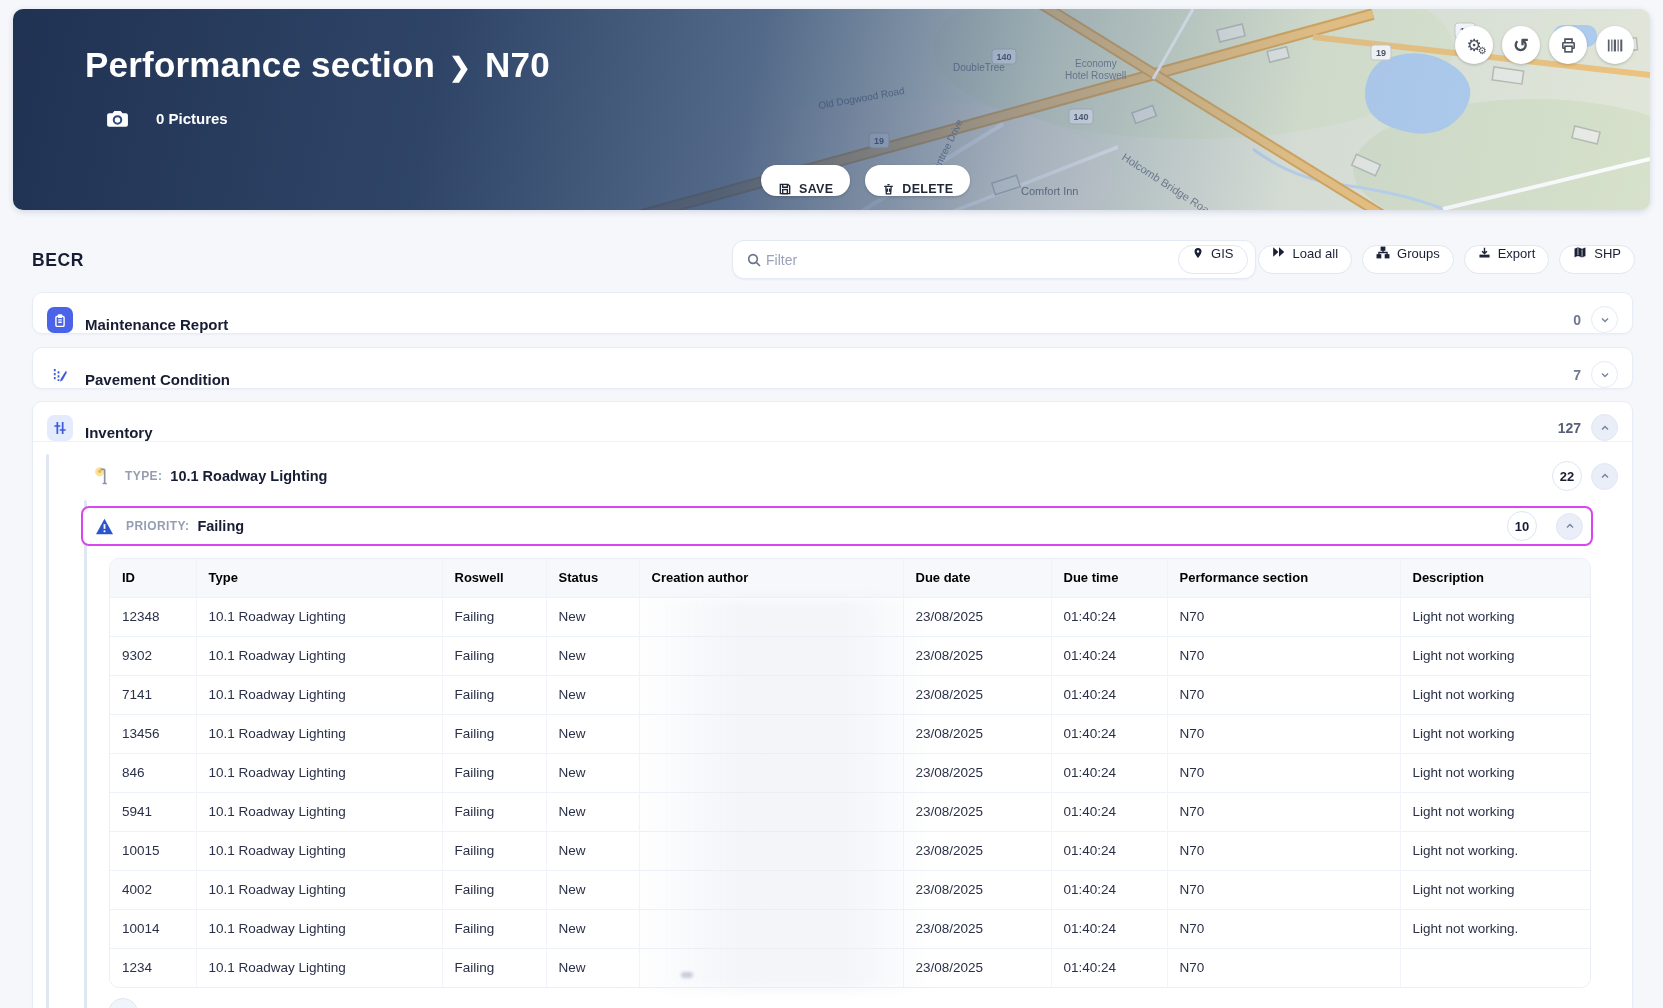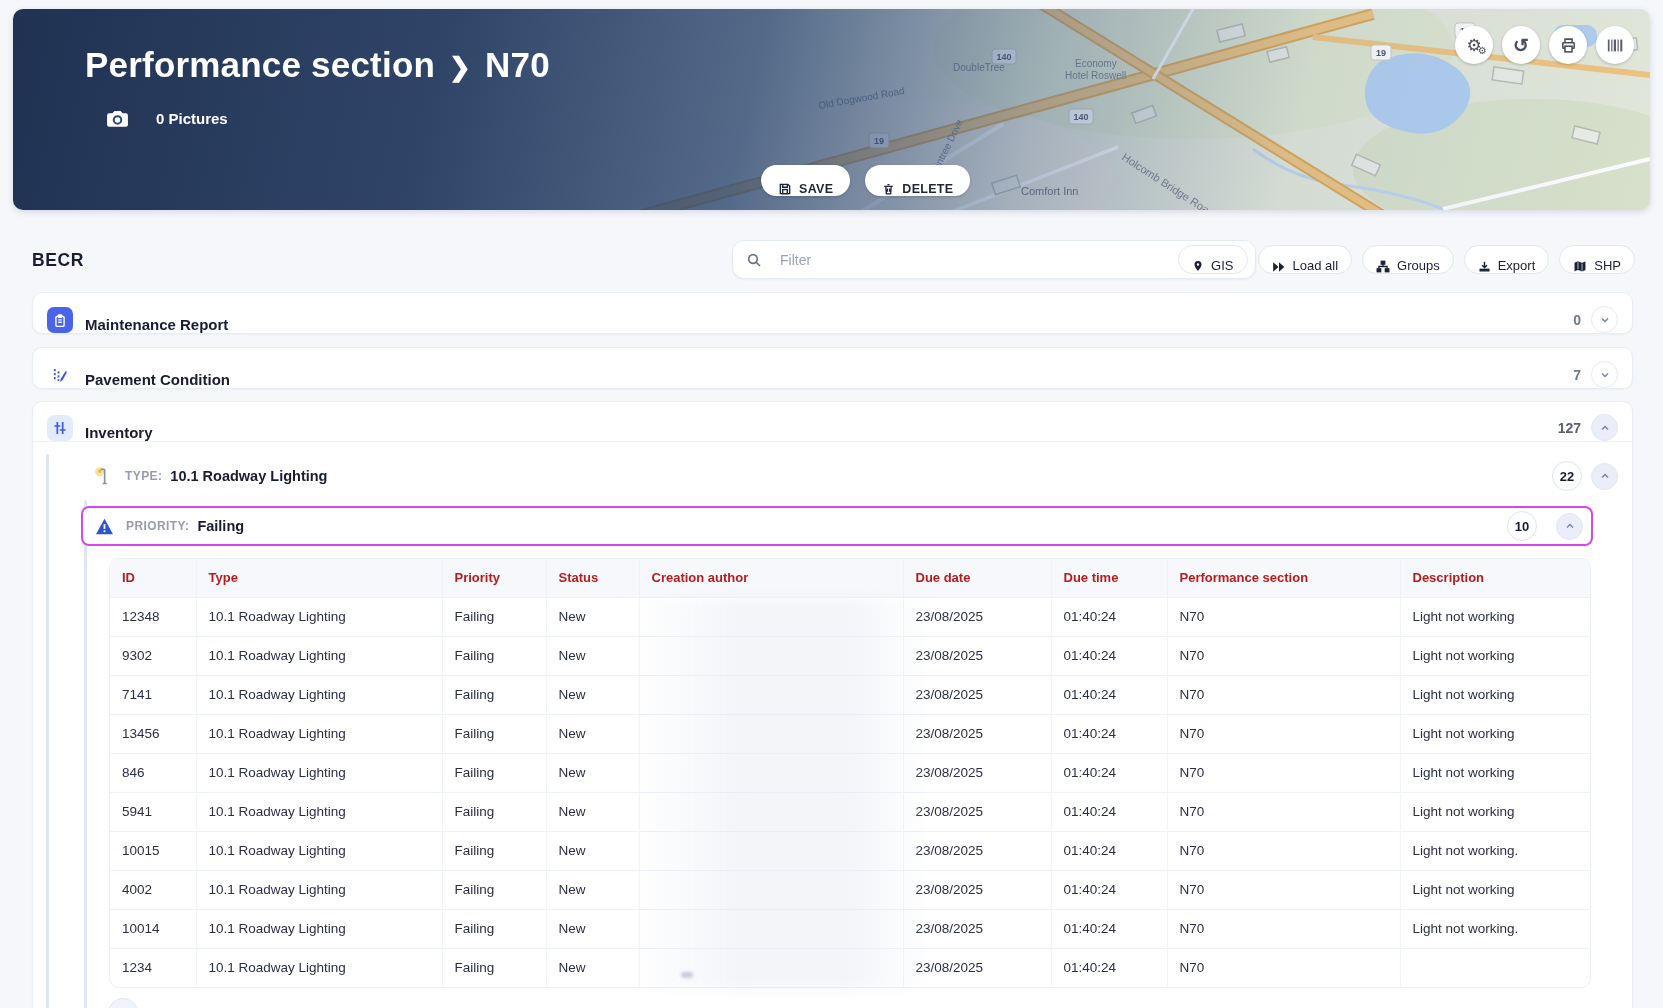--- a/index.html
+++ b/index.html
@@ -15,25 +15,25 @@
   .banner-title .sep { font-size:26px; font-weight:800; position:relative; top:2px; }
   .pictures-row { position:absolute; left:92px; top:97px; display:flex; align-items:center; gap:26px; color:#fff; }
   .pictures-row .lbl { font-size:15px; font-weight:700; }
   .banner-actions { position:absolute; left:748px; top:156px; display:flex; gap:15px; }
   .pill-btn { display:flex; align-items:flex-end; gap:7px; background:#fff; color:#1f2637; border:none; height:31px; padding:0 17px; border-radius:16px; font-family:inherit; font-size:12.5px; font-weight:800; letter-spacing:.3px; cursor:pointer; box-shadow:0 1px 3px rgba(0,0,0,.18); }
   .top-icons { position:absolute; right:16px; top:17px; display:flex; gap:9px; }
   .round-btn { width:38px; height:38px; border-radius:50%; background:#fff; border:none; display:flex; align-items:center; justify-content:center; color:#4a4f5c; font-size:17px; cursor:pointer; box-shadow:0 1px 3px rgba(0,0,0,.2); }
 
   
   .page-title { position:absolute; left:32px; top:250px; font-size:17.5px; font-weight:800; letter-spacing:.6px; color:#171d33; }
-  .filter-box { position:absolute; left:732px; top:240px; width:524px; height:39px; background:#fff; border:1px solid #e4eaf5; border-radius:12px; display:flex; align-items:center; padding:0 13px; gap:18px; box-shadow:0 1px 2px rgba(20,40,90,.05); }
+  .filter-box { position:absolute; left:732px; top:240px; width:524px; height:39px; background:#fff; border:1px solid #e4eaf5; border-radius:12px; display:flex; align-items:center; padding:0 13px; gap:4px; box-shadow:0 1px 2px rgba(20,40,90,.05); }
   .filter-box input { border:none; outline:none; flex:1; font-family:inherit; font-size:14px; color:#38405a; background:transparent; }
   .filter-box input::placeholder { color:#9aa3b7; }
   .tool-pills { position:absolute; right:28px; top:245px; display:flex; gap:10px; }
-  .tool-pill { display:flex; align-items:flex-end; gap:7px; height:29px; padding:0 13px; background:#fff; border:1px solid #dfe7f3; border-radius:15px; font-family:inherit; font-size:13px; color:#1a2036; cursor:pointer; }
+  .tool-pill { display:flex; align-items:flex-start; gap:7px; height:29px; padding:0 13px; background:#fff; border:1px solid #dfe7f3; border-radius:15px; font-family:inherit; font-size:13px; color:#1a2036; cursor:pointer; }
 
   
   .card { position:absolute; left:32px; width:1601px; background:#fff; border:1px solid #e7edf7; border-radius:10px; box-shadow:0 1px 2px rgba(20,40,90,.04); }
   .card-head { height:40px; display:flex; align-items:flex-end; padding:0 14px; cursor:pointer; }
   .icon-box { width:26px; height:26px; border-radius:7px; display:flex; align-items:center; justify-content:center; flex:0 0 auto; }
   .icon-box.solid { background:#4a63e7; color:#fff; }
   .icon-box.light { background:#e4ebfc; color:#3d5be0; }
   .icon-box.plain { color:#3d5be0; }
   .card-label { margin-left:12px; font-size:15px; font-weight:800; color:#171d33; }
   .head-right { margin-left:auto; display:flex; align-items:center; gap:10px; }
@@ -49,21 +49,21 @@
   .type-row { position:absolute; left:60px; top:57px; right:14px; height:34px; display:flex; align-items:center; }
   .mini-label { font-size:12px; font-weight:800; letter-spacing:.4px; color:#949db1; margin-left:12px; }
   .mini-value { font-size:14.5px; font-weight:800; color:#171d33; margin-left:8px; }
   .count-pill { min-width:30px; height:30px; padding:0 6px; border-radius:15px; background:#fff; border:1px solid #dde6f4; display:flex; align-items:center; justify-content:center; font-size:13px; font-weight:800; color:#171d33; }
 
   .priority-box { position:absolute; left:48px; top:104px; width:1512px; height:40px; border:2px solid #d946ef; border-radius:8px; background:#fff; display:flex; align-items:center; padding:0 8px 0 12px; }
 
   
   .tbl-wrap { position:absolute; left:76px; top:156px; width:1482px; border:1px solid #e9eef7; border-radius:10px; overflow:hidden; background:#fff; }
   table.tbl { border-collapse:collapse; table-layout:fixed; width:1482px; }
-  .tbl th { background:#f7f8fb; height:38px; text-align:left; font-size:13px; font-weight:800; color:#b91c1c; padding:0 0 0 12px; border-right:1px solid #eff3fa; }
+  .tbl th { background:#f7f8fb; height:38px; text-align:left; font-size:13px; font-weight:800; color:#000000; padding:0 0 0 12px; border-right:1px solid #eff3fa; }
   .tbl td { height:39px; font-size:13.5px; color:#2a3048; padding:0 0 0 12px; border-right:1px solid #f1f4fa; border-top:1px solid #edf1f8; background:#fff; }
   .tbl th:last-child, .tbl td:last-child { border-right:none; }
 
   .blur-band { position:absolute; left:596px; top:196px; width:300px; height:392px; pointer-events:none;
     background:linear-gradient(90deg, rgba(232,236,243,0) 0%, rgba(232,236,243,.5) 35%, rgba(232,236,243,.5) 75%, rgba(232,236,243,0) 100%); filter:blur(6px); }
   .smudge { position:absolute; left:648px; top:570px; width:12px; height:6px; border-radius:3px; background:#c7cdd9; filter:blur(1.5px); }
 
   .next-chev { position:absolute; left:75px; top:596px; width:30px; height:30px; border-radius:50%; background:#f0f4fb; border:1px solid #dfe7f3; }
 </style>
 </head>
@@ -365,21 +365,21 @@
           <col style="width:264px">
           <col style="width:148px">
           <col style="width:116px">
           <col style="width:233px">
           <col style="width:192px">
       </colgroup>
       <thead>
         <tr>
           <th>ID</th>
           <th>Type</th>
-          <th>Priority</th>
+          <th>Roswell</th>
           <th>Status</th>
           <th>Creation author</th>
           <th>Due date</th>
           <th>Due time</th>
           <th>Performance section</th>
           <th>Description</th>
         </tr>
       </thead>
       <tbody>
           <tr>

